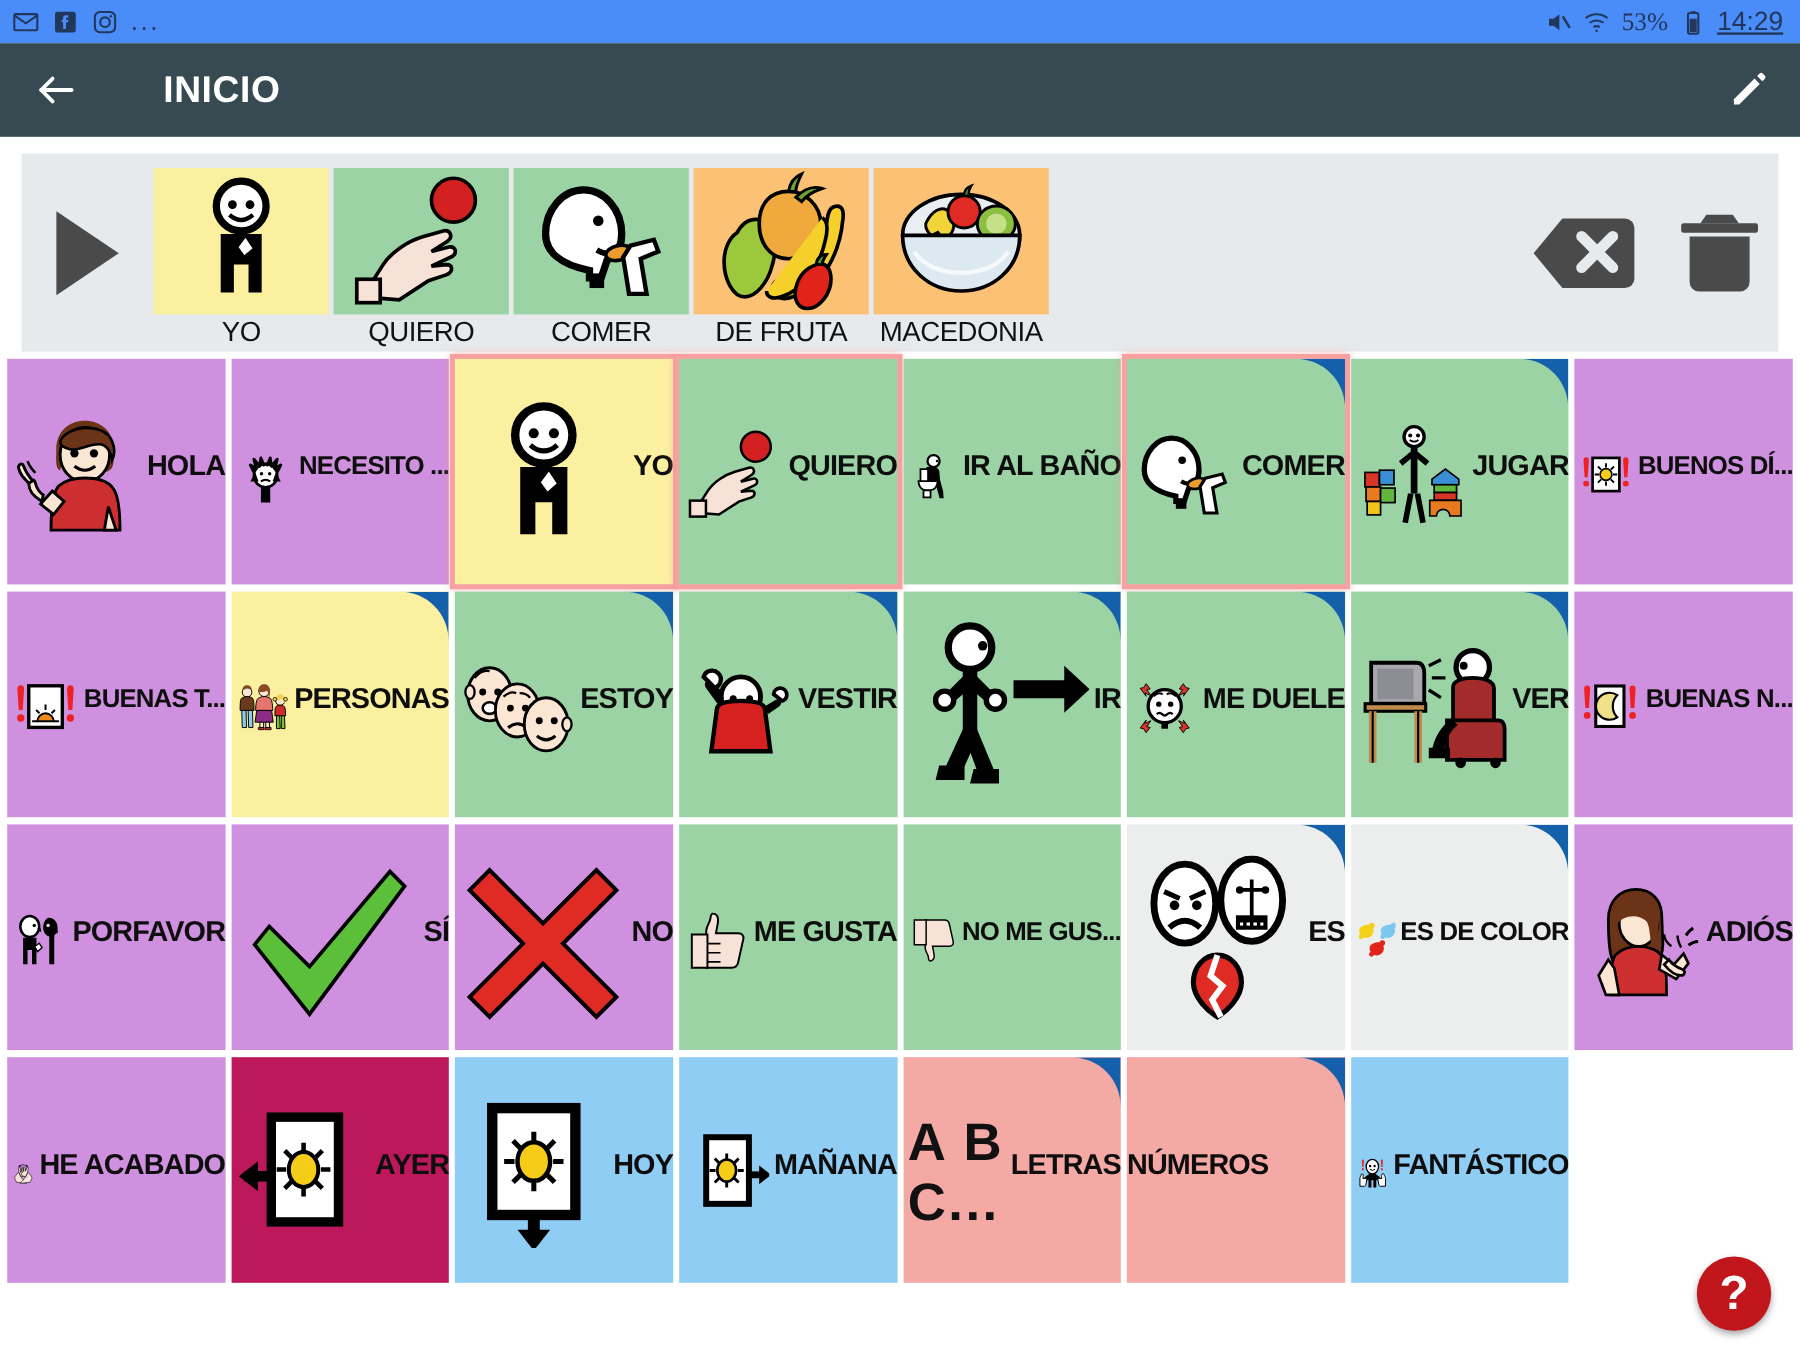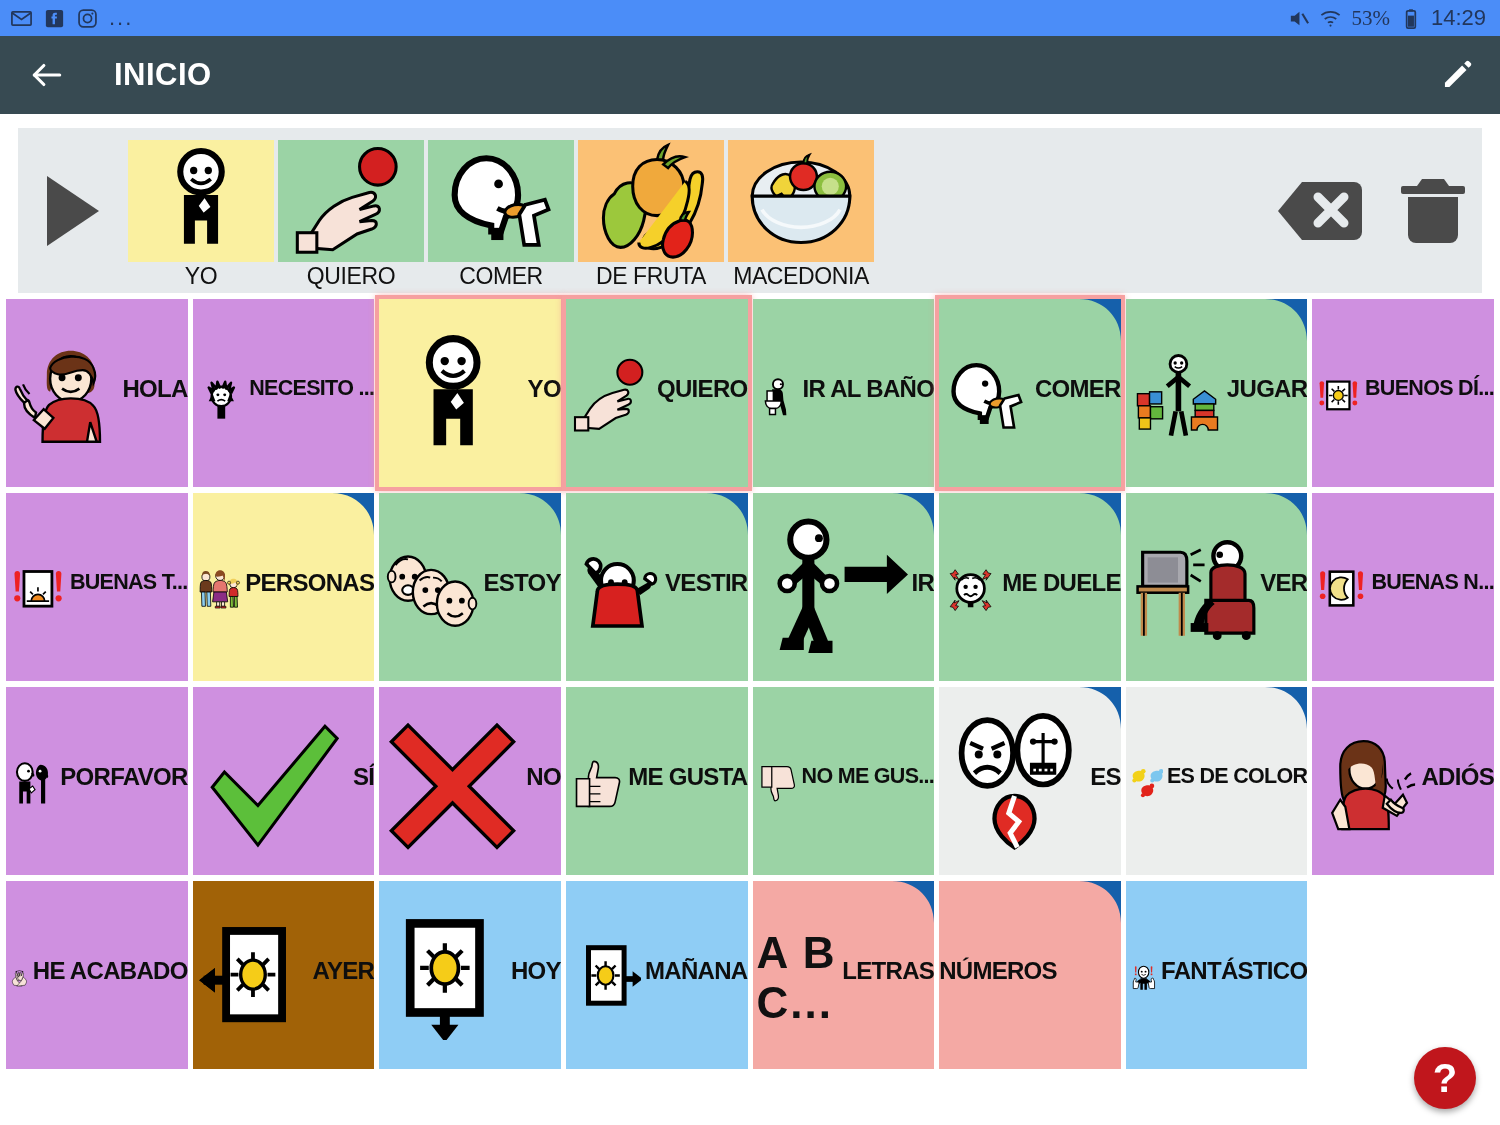--- a/index.html
+++ b/index.html
@@ -17,38 +17,38 @@
     display: flex;
     align-items: center;
     justify-content: space-between;
     padding: 0 14px 0 10px;
     color: #203a60;
   }
   .sb-left { display: flex; align-items: center; gap: 10px; }
   .sb-right { display: flex; align-items: center; gap: 9px; font-size: 21px; font-weight: 500; color: #22365c; }
   .sb-icon { width: 23px; height: 23px; display: block; }
   .sb-dots { font-size: 22px; letter-spacing: 2px; line-height: 12px; color: #24375c; }
-  #clock { font-size: 22px; }
+  #clock { font-size: 22px; text-decoration: underline; }
   #battery-pct { font-size: 21px; font-family: Liberation Serif, serif; }
 
   
   #app-bar {
     height: 78px;
     background: #374a52;
     display: flex;
     align-items: center;
     padding: 0 26px 0 28px;
     color: #ffffff;
   }
   #back-arrow { width: 38px; height: 38px; cursor: pointer; }
   #app-title {
     font-size: 31px;
     font-weight: bold;
     letter-spacing: 0.5px;
-    margin-left: 48px;
+    margin-left: 70px;
     flex: 1;
   }
   #edit-pencil { width: 34px; height: 34px; cursor: pointer; }
 
   
   #sentence-bar {
     margin: 14px 18px 6px 18px;
     height: 165px;
     background: #e6eaec;
     display: flex;
@@ -772,21 +772,21 @@
 <path d="M30 14a34 26 0 0140 0" fill="none" stroke="#000" stroke-width="3"></path>
 <path d="M64 10l8 6-10 4z" fill="#000"></path>
             <path d="M36 10l-8 6 10 4z" fill="#000"></path>
           </svg>
         </div>
        <div class="tile-label">HE ACABADO</div>
 
      </div>
     </div>
     <div class="cell">
-      <div class="tile" style="background:#a16207">
+      <div class="tile" style="background:#be185d">
        <div class="tile-pic">
           <svg viewBox="0 0 100 100" width="100%" height="100%" preserveAspectRatio="xMidYMid meet">
             <rect x="26" y="8" width="50" height="78" fill="#fff" stroke="#000" stroke-width="7"></rect>
   <ellipse cx="50" cy="47" rx="11" ry="13" fill="#f5cc18" stroke="#000" stroke-width="3"></ellipse>
   <g stroke="#000" stroke-width="3.4">
               <path d="M50 27v7M50 60v7M30 47h7M63 47h7M36 33l5 5M64 33l-5 5M36 61l5-5M64 61l-5-5"></path>
             </g>
   <path d="M22 50h-6v-9L2 52l14 11v-9h6z" fill="#000"></path>
             <path d="M2 52l14-11v22z" fill="#000"></path>
             <rect x="6" y="48" width="18" height="8" fill="#000"></rect>

